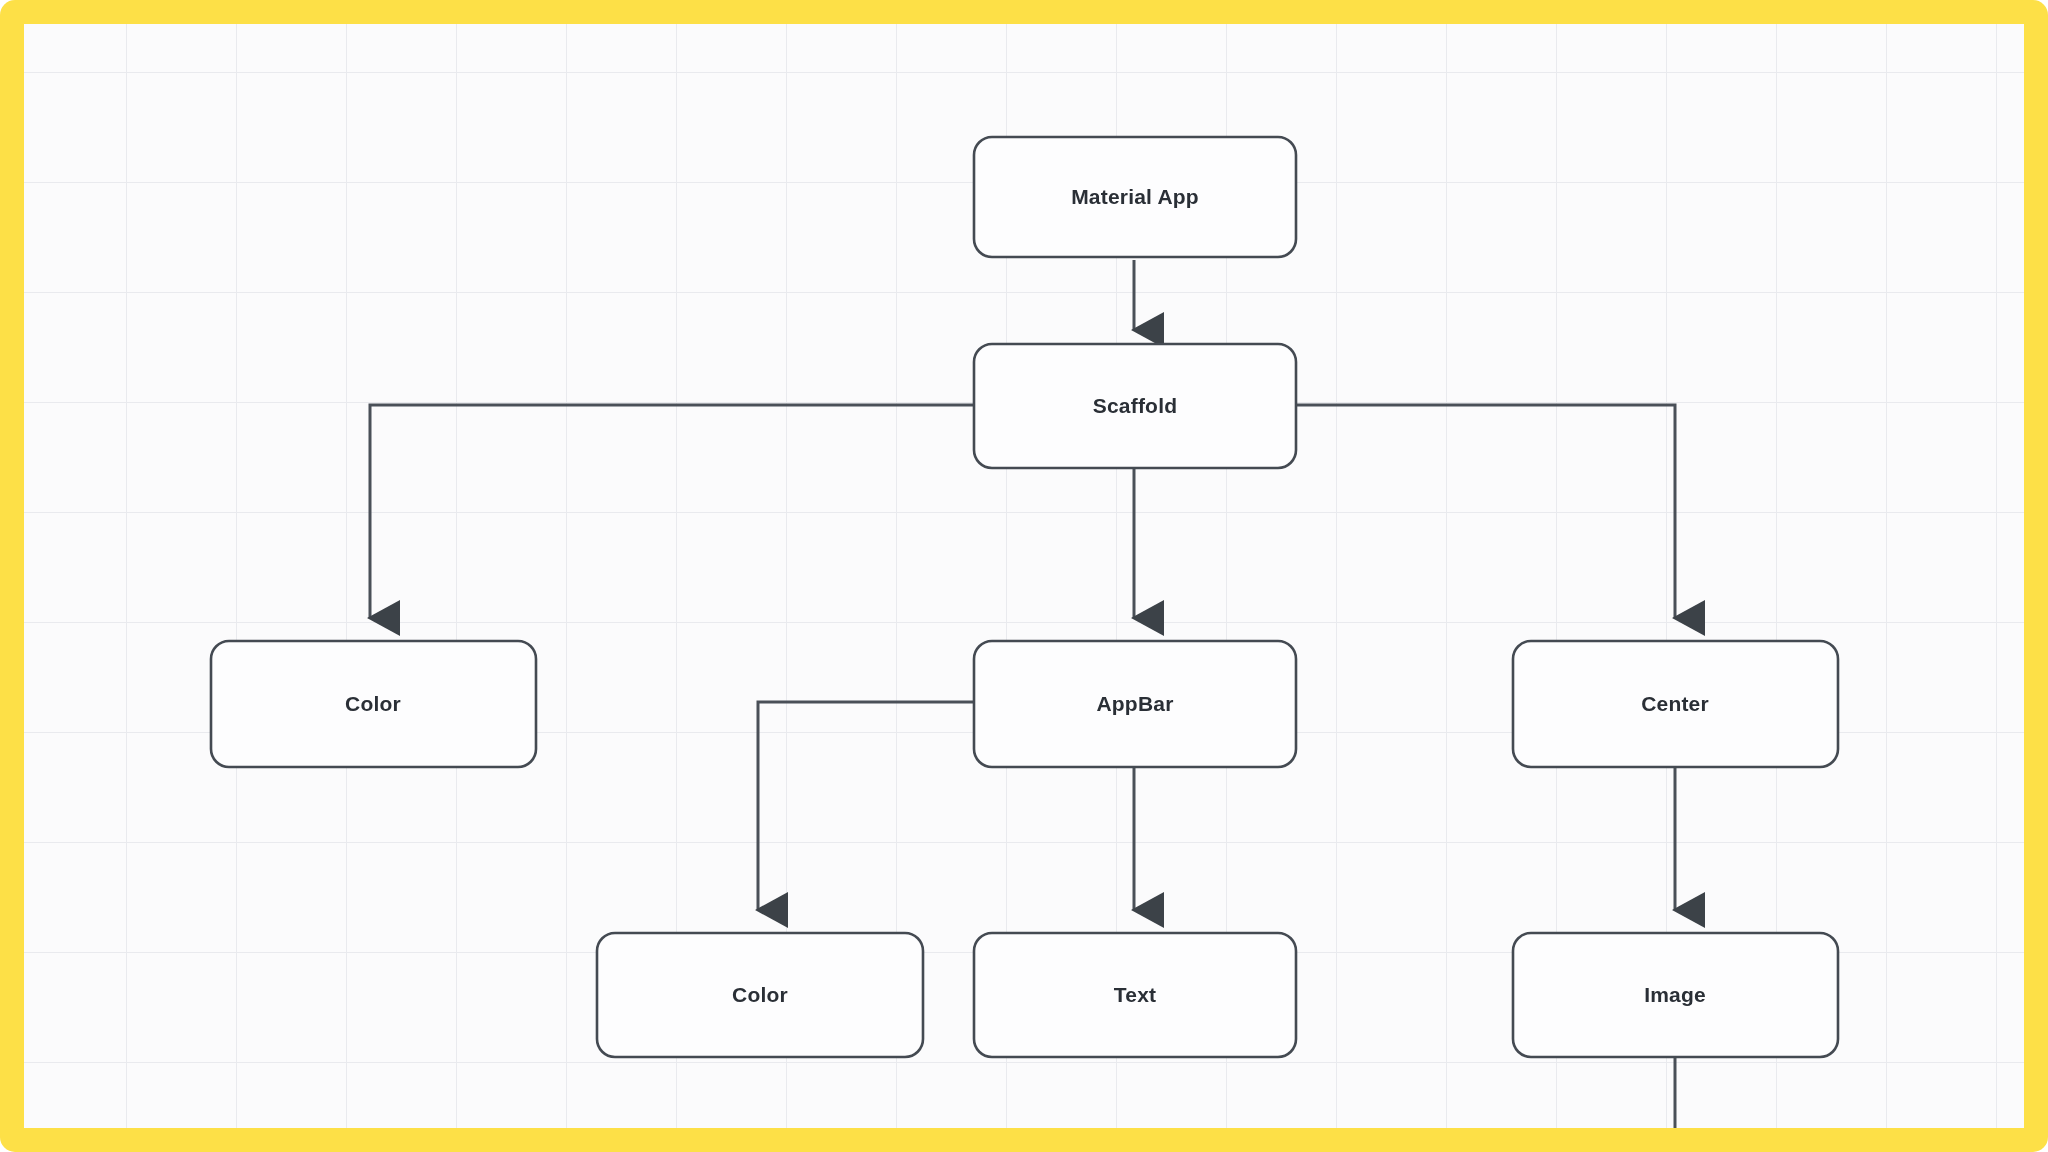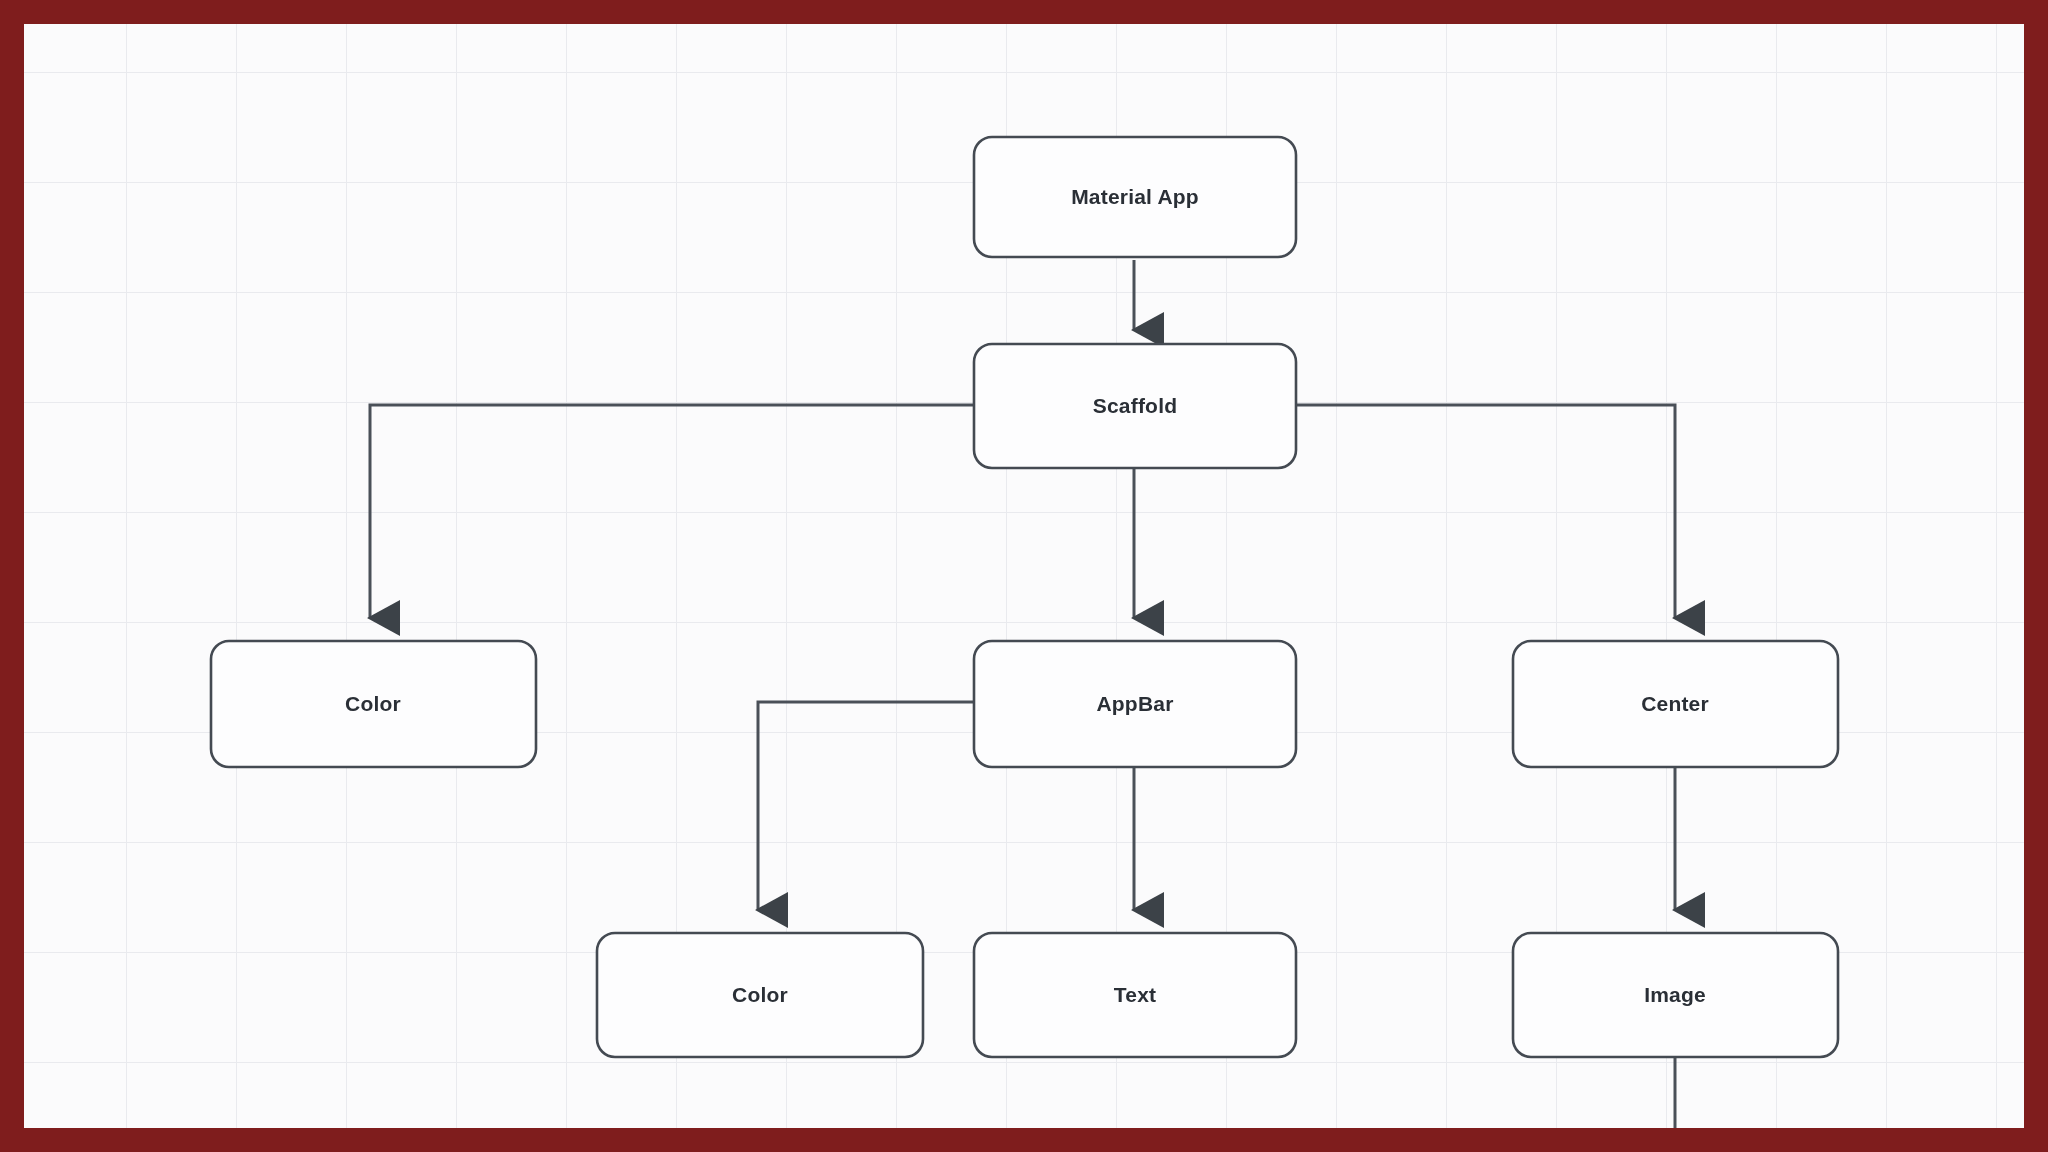--- a/index.html
+++ b/index.html
@@ -6,21 +6,22 @@
     margin: 0;
     padding: 0;
     width: 2048px;
     height: 1152px;
     overflow: hidden;
     font-family: "Liberation Sans", sans-serif;
   }
   #app-frame {
     position: absolute;
     inset: 0;
-    background: #7f1d1d;
+    background: #fde047;
+    border-radius: 15px;
   }
   #canvas-wrap {
     position: absolute;
     left: 24px;
     top: 24px;
     width: 2000px;
     height: 1104px;
     overflow: hidden;
     background: #fbfbfc;
   }

